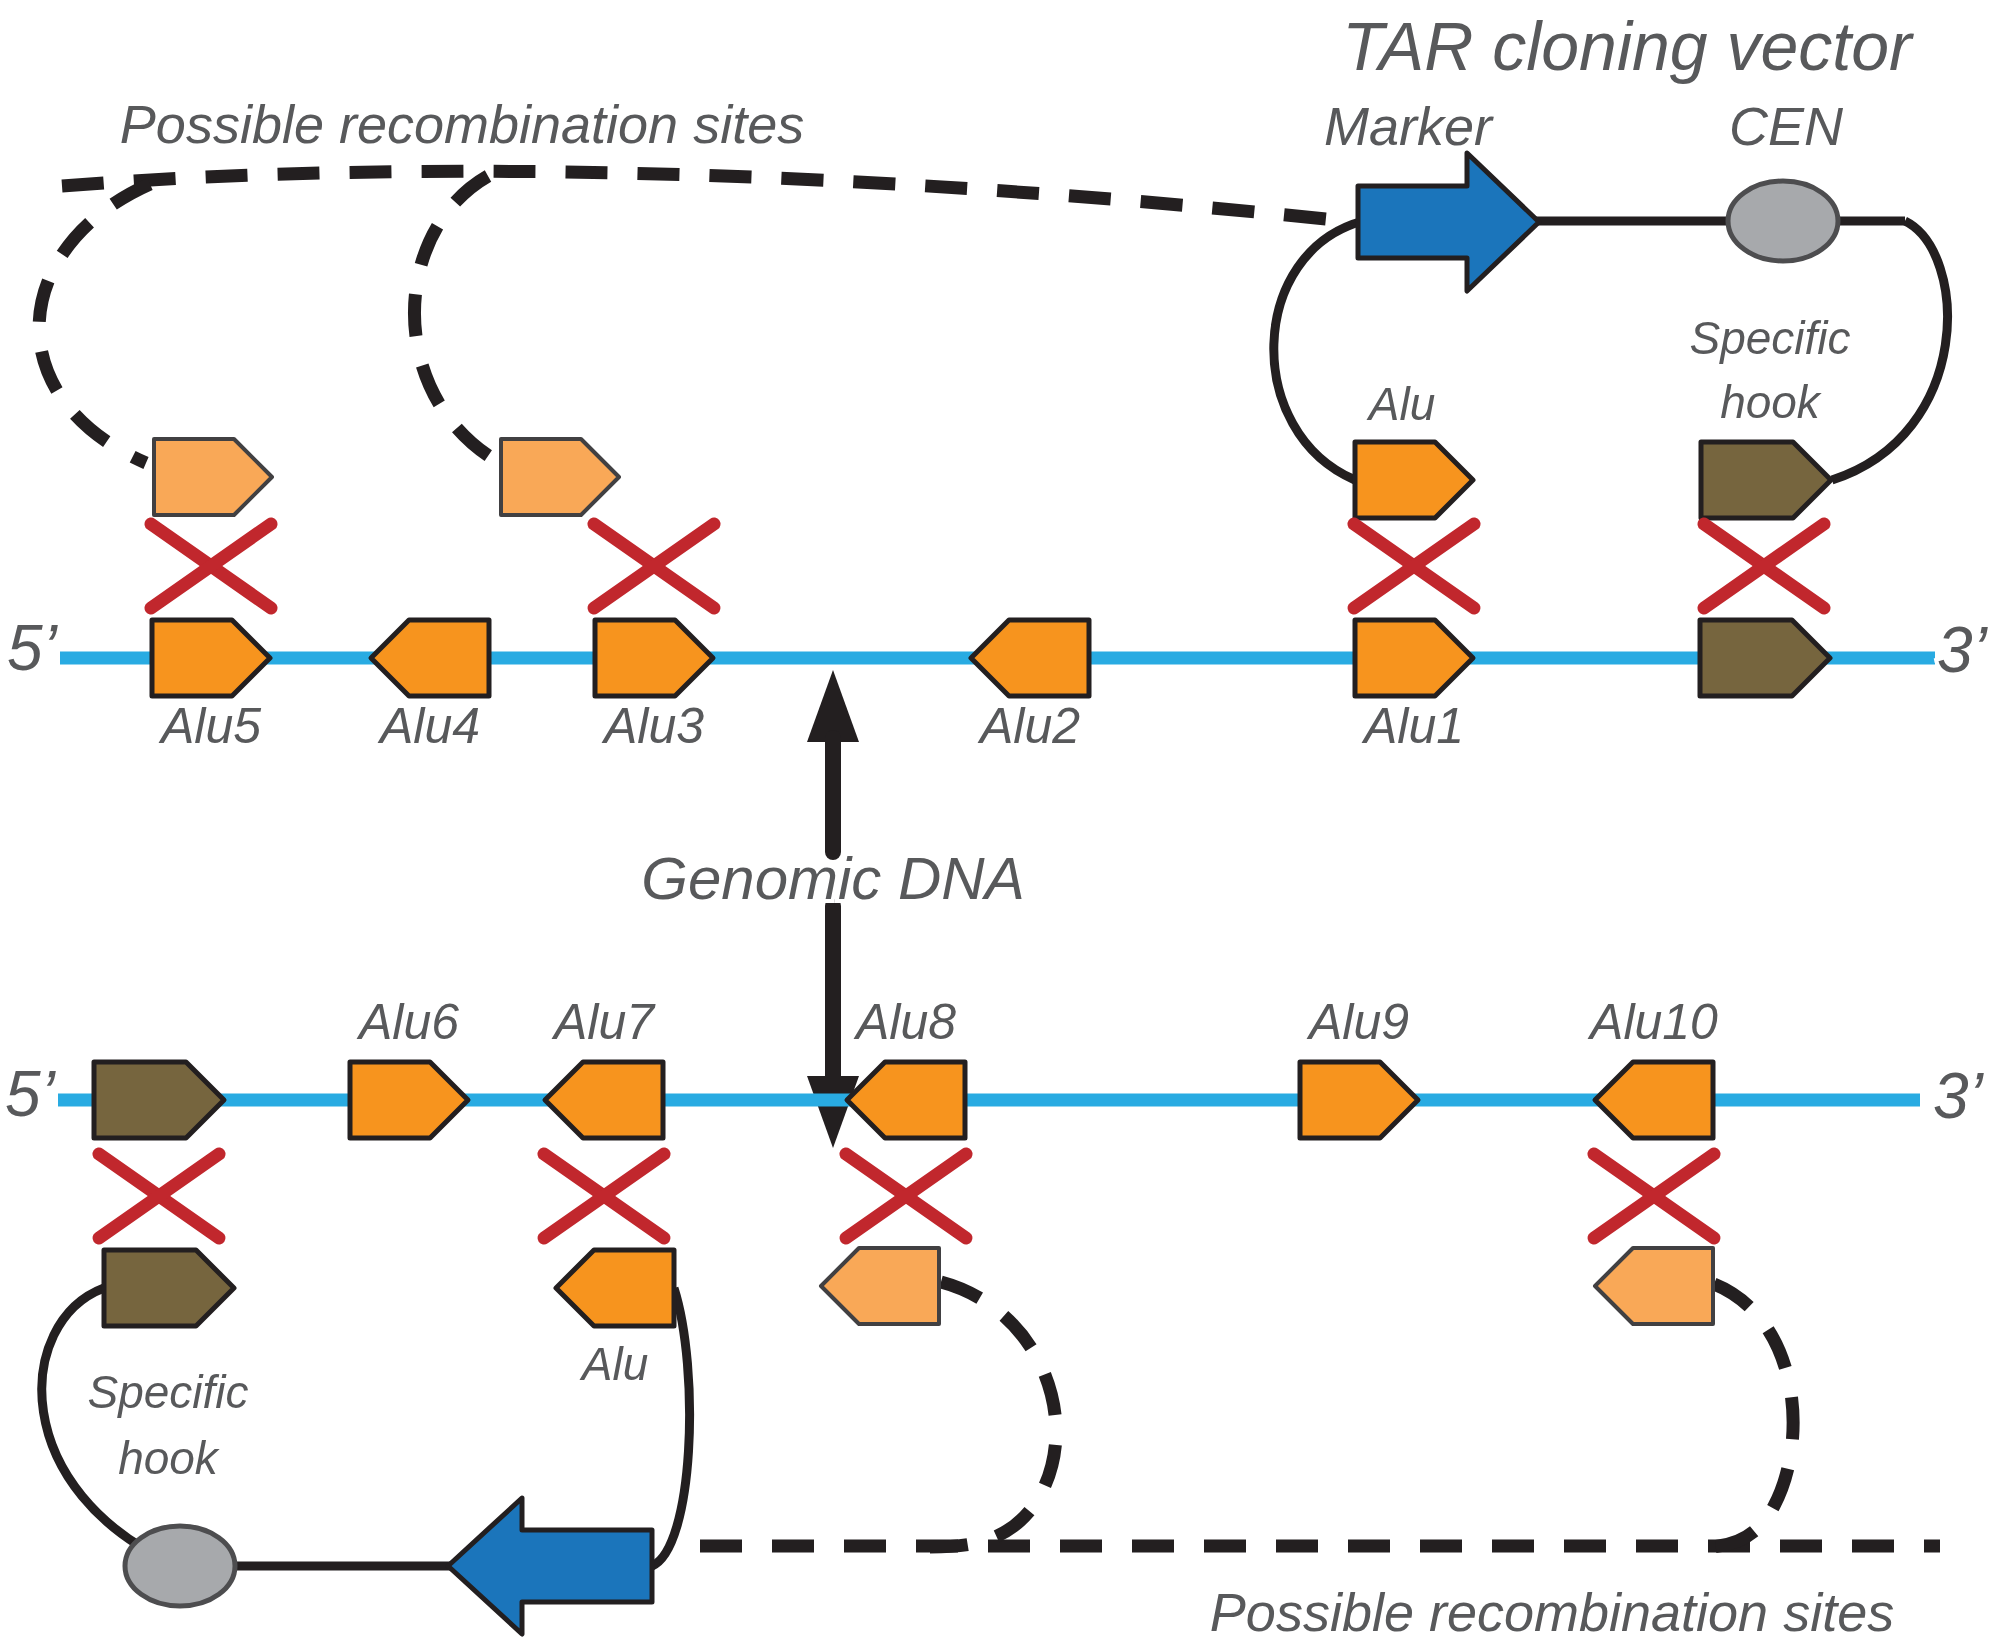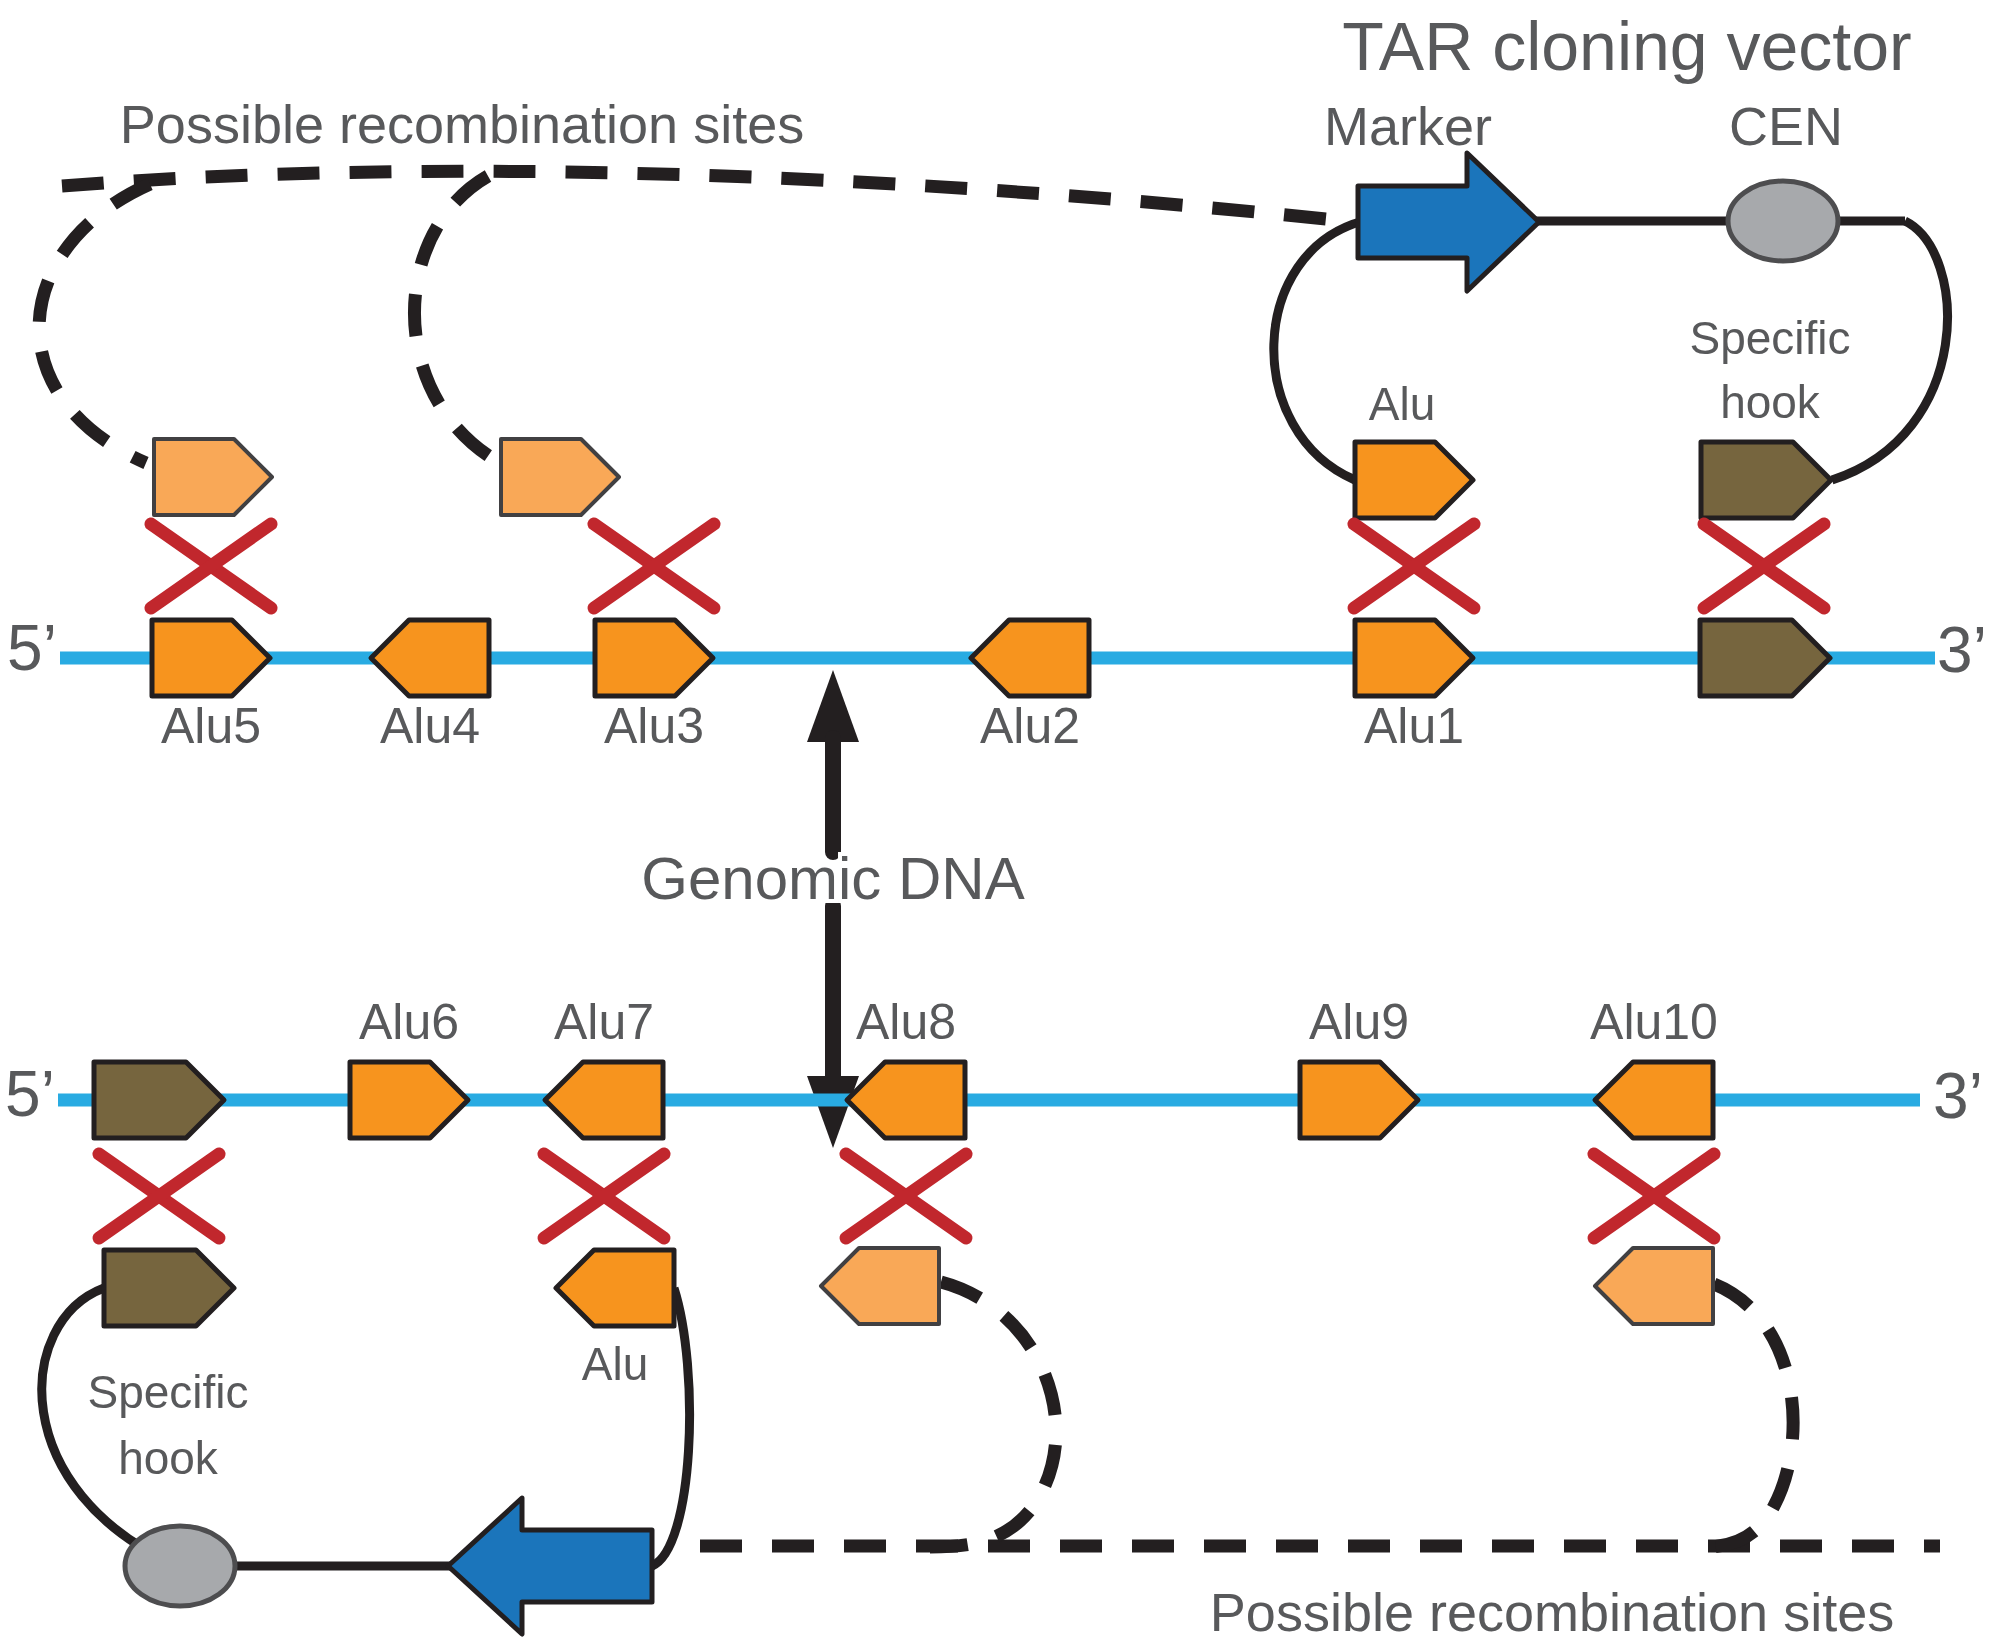--- a/index.html
+++ b/index.html
@@ -1,17 +1,17 @@
 <!DOCTYPE html>
 <html><head>
 <meta charset="utf-8">
 <style>
   html,body{margin:0;padding:0;background:#ffffff;}
   .stage{width:2000px;height:1640px;position:relative;background:#ffffff;
-         font-family:"Liberation Sans", sans-serif;}
+         font-family:"Liberation Sans", sans-serif;font-style:italic;}
   svg{display:block;}
   .lbl{stroke:#ffffff;stroke-width:8;paint-order:stroke;fill:#58595B;
        font-family:"Liberation Sans", sans-serif;}
   .lbl-big{font-size:68px;}
   .lbl-sites{font-size:54px;}
   .lbl-mid{font-size:60px;}
   .lbl-sub{font-size:54px;}
   .lbl-alu{font-size:50px;}
   .lbl-hook{font-size:46px;}
   .lbl-prime{font-size:64px;}

